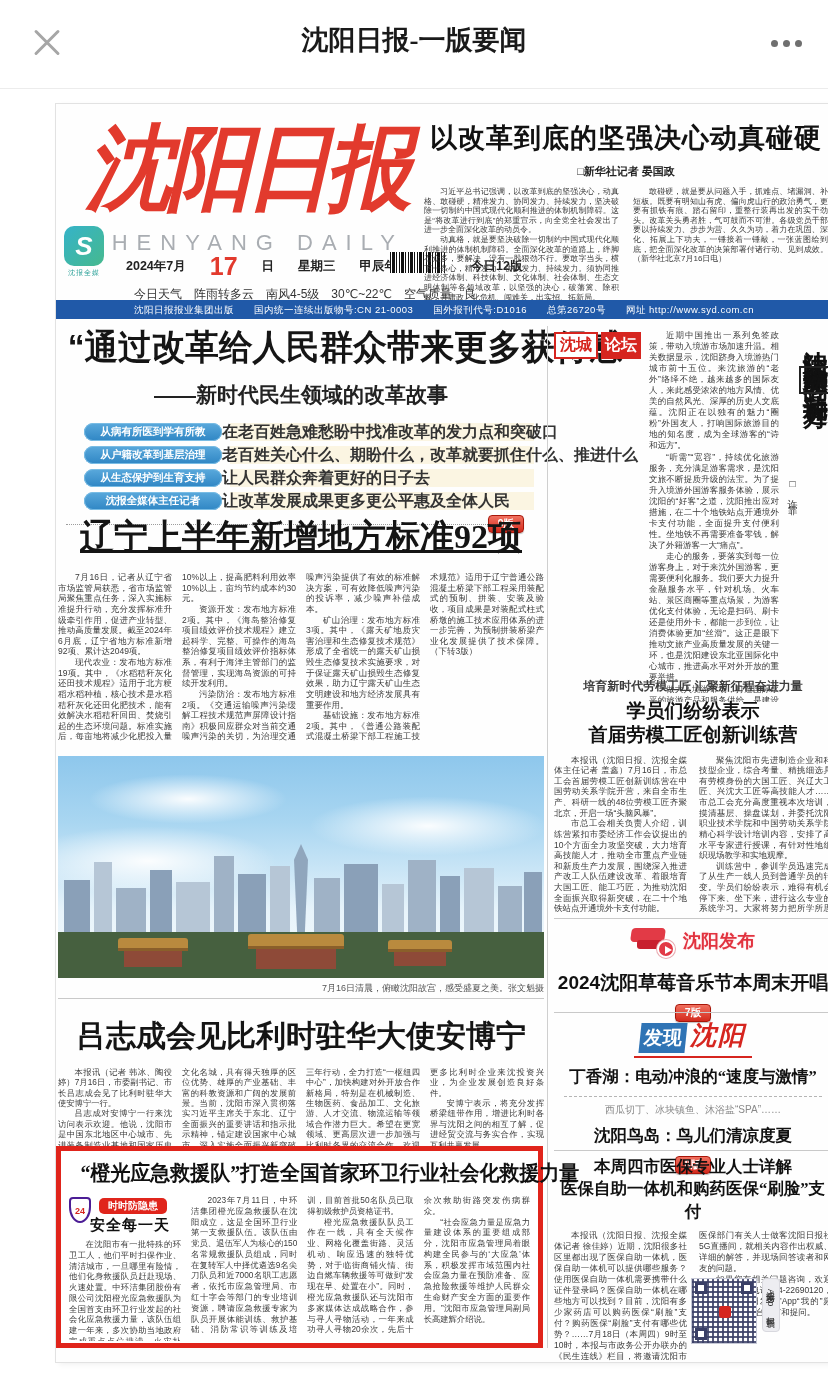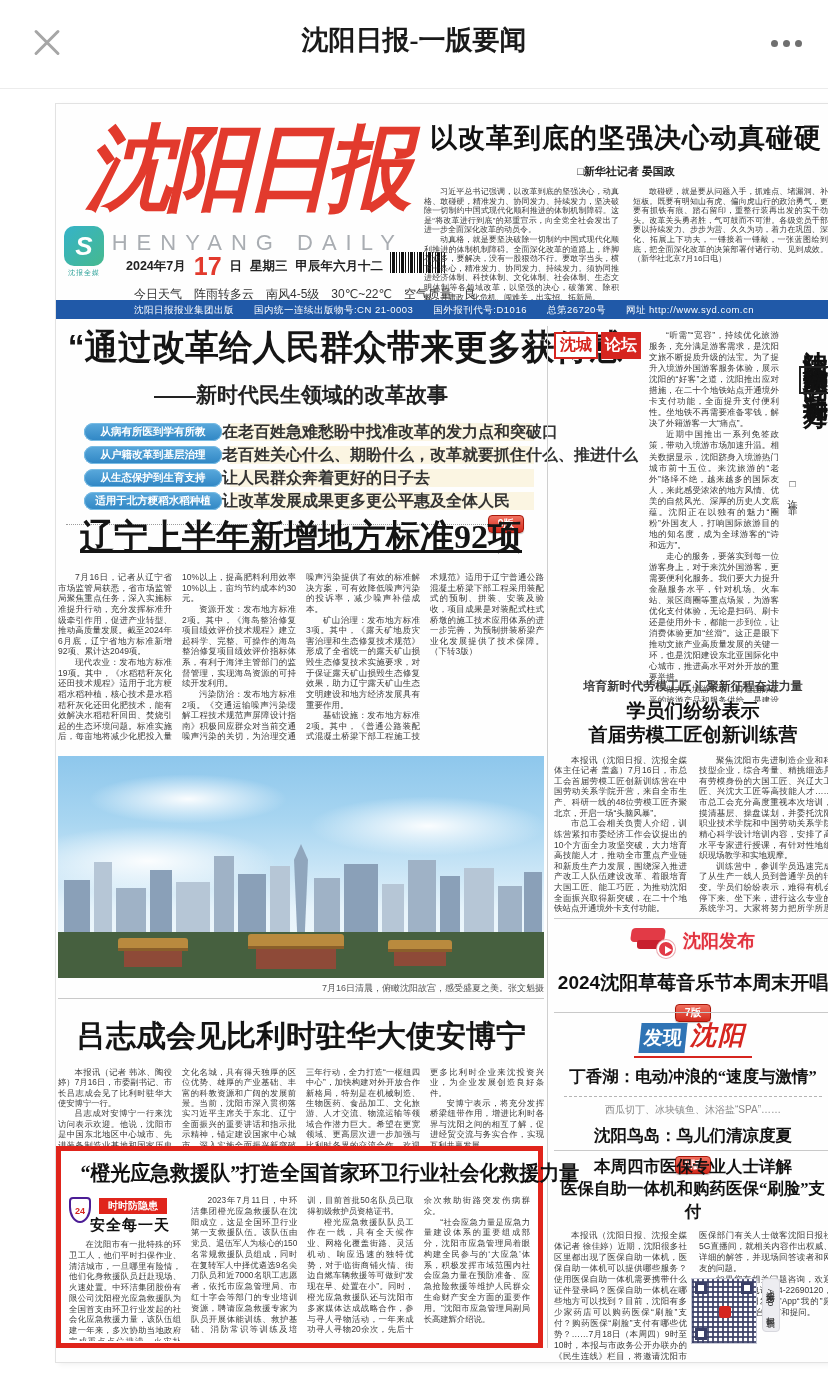--- a/index.html
+++ b/index.html
@@ -28,21 +28,21 @@
   .vline{position:absolute;background:#cfcfcf;width:1px;}
 
   
   .logo-cn{position:absolute;left:14px;top:22px;width:352px;text-align:center;
            font-size:86px;line-height:1;font-weight:900;color:#e23a2d;
            font-family:"Liberation Serif","DejaVu Serif",serif;font-style:italic;
            letter-spacing:-6px;transform:scaleY(1.08);}
   .logo-en{position:absolute;left:14px;top:126px;width:352px;text-align:center;
            font-size:22px;color:#a9adb2;letter-spacing:9px;}
   .dateline{position:absolute;left:70px;top:153px;font-size:12.5px;font-weight:bold;color:#222;
-           display:flex;align-items:flex-end;gap:8px;white-space:nowrap;}
+           display:flex;align-items:flex-end;gap:24px;white-space:nowrap;}
   .dateline .day{color:#e23a2d;font-size:25px;line-height:18px;font-weight:900;}
   .barcode{position:absolute;left:334px;top:148px;width:56px;height:21px;
            background:repeating-linear-gradient(90deg,#111 0 1px,#fff 1px 2px,#111 2px 5px,#fff 5px 6px,#111 6px 7px,#fff 7px 9px);}
   .weather{position:absolute;left:78px;top:182px;font-size:12px;font-weight:normal;color:#333;white-space:nowrap;}
   .applogo{position:absolute;left:2px;top:122px;width:52px;text-align:center;}
   .applogo .badge-s{width:40px;height:40px;margin:0 auto;border-radius:10px;
            background:linear-gradient(135deg,#35b3c9,#46b98e);color:#fff;font-size:26px;
            font-weight:900;font-style:italic;line-height:40px;}
   .applogo .t{font-size:7px;color:#2aa198;margin-top:2px;letter-spacing:1px;}
 
@@ -168,21 +168,21 @@
   .rescue h1{margin:2px 0 0;font-size:21px;font-weight:900;color:#101010;text-align:center;
              white-space:nowrap;transform:scaleX(.95);transform-origin:center;
              font-family:"Liberation Serif","DejaVu Serif",serif;}
   .rescue .flex{display:flex;gap:10px;margin-top:8px;height:146px;overflow:hidden;}
   .r-intro{flex:0 0 112px;}
   .safelogo{text-align:center;margin-bottom:4px;position:relative;}
   .shield{position:absolute;left:0px;top:2px;width:22px;height:26px;border:2px solid #4c1d95;
           border-radius:4px 4px 50% 50%/4px 4px 62% 62%;background:#fff;color:#d6251f;
           font-size:9px;font-weight:900;line-height:24px;}
   .ribbon{display:inline-block;background:#e0251c;color:#fff;font-size:10px;font-weight:bold;
-          padding:1px 9px;border-radius:0;margin-left:16px;}
+          padding:1px 9px;border-radius:5px;margin-left:16px;}
   .safeline{font-size:15px;font-weight:900;color:#111;letter-spacing:1px;margin-top:2px;margin-left:10px;}
   .r-intro .bodytxt{font-size:8.3px;line-height:1.3;height:104px;}
   .r-body{flex:1;column-count:3;column-gap:10px;column-fill:auto;height:146px;}
   .r-body p{margin:0;text-indent:2em;}
   .r-body{font-size:8.3px;line-height:1.3;text-align:justify;color:#3a3a3a;overflow:hidden;}
 </style>
 </head>
 <body>
 
 <div class="appbar">
@@ -236,21 +236,21 @@
       </div>
       <div class="bullet-row">
         <span class="pill">从户籍改革到基层治理</span>
         <span class="btxt">老百姓关心什么、期盼什么，改革就要抓住什么、推进什么</span>
       </div>
       <div class="bullet-row">
         <span class="pill">从生态保护到生育支持</span>
         <span class="btxt">让人民群众奔着更好的日子去</span>
       </div>
       <div class="bullet-row">
-        <span class="pill">适用于北方粳稻水稻种植</span>
+        <span class="pill">沈报全媒体主任记者</span>
         <span class="btxt">让改革发展成果更多更公平惠及全体人民</span>
       </div>
     </div>
     <div class="dotline">
       <span class="pbadge">9版</span>
     </div>
   </div>
 
   <div class="vline" style="left:491px;top:222px;height:1022px;"></div>
 
@@ -259,22 +259,22 @@
     <div class="luntan">
       <div class="vhead">
         <div class="big"><span>让沈阳成为全球游客的</span><span class="vq serif">诗和远方</span></div>
         <div class="vby">□许 霏</div>
       </div>
       <div class="luntan-label">
         <span class="a">沈城</span>
           <span class="b">论坛</span>
       </div>
       <div class="bodytxt">
+        <p>近期中国推出一系列免签政策，带动入境游市场加速升温。相关数据显示，沈阳跻身入境游热门城市前十五位。来沈旅游的“老外”络绎不绝，越来越多的国际友人，来此感受浓浓的地方风情、优美的自然风光、深厚的历史人文底蕴。沈阳正在以独有的魅力“圈粉”外国友人，打响国际旅游目的地的知名度，成为全球游客的“诗和远方”。</p>
         <p>“听需”“宽容”，持续优化旅游服务，充分满足游客需求，是沈阳文旅不断提质升级的法宝。为了提升入境游外国游客服务体验，展示沈阳的“好客”之道，沈阳推出应对措施，在二十个地铁站点开通境外卡支付功能，全面提升支付便利性。坐地铁不再需要准备零钱，解决了外籍游客一大“痛点”。</p>
-        <p>近期中国推出一系列免签政策，带动入境游市场加速升温。相关数据显示，沈阳跻身入境游热门城市前十五位。来沈旅游的“老外”络绎不绝，越来越多的国际友人，来此感受浓浓的地方风情、优美的自然风光、深厚的历史人文底蕴。沈阳正在以独有的魅力“圈粉”外国友人，打响国际旅游目的地的知名度，成为全球游客的“诗和远方”。</p>
         <p>走心的服务，要落实到每一位游客身上，对于来沈外国游客，更需要便利化服务。我们要大力提升金融服务水平，针对机场、火车站、景区商圈等重点场景，为游客优化支付体验，无论是扫码、刷卡还是使用外卡，都能一步到位，让消费体验更加“丝滑”。这正是眼下推动文旅产业高质量发展的关键一环，也是沈阳建设东北亚国际化中心城市，推进高水平对外开放的重要举措。</p>
         <p>做大入境游市场，打造国际水平的旅游产品和服务供给，是建设旅游强市的必由之路，必须要抓住“中国游”大热的机遇期，要充分利用沈阳的资源优势，既要不断优化“硬设施”，也要持续提升“软服务”，细分国际客源市场，针对游客消费习惯加强文化创新和产品设计，打造更多受欢迎的精品旅游线路。在入境游服务上要持续简化入境程序，优化办事流程，还可以吸纳更多精通外语、跨文化交流的志愿者，在外宾面前展现沈阳人的文明素质和热情好客。</p>
 
       </div>
     </div>
 
     <div class="union">
       <p class="kicker">培育新时代劳模工匠 汇聚新征程奋进力量</p>
       <h3 class="serif">
         <span>学员们纷纷表示</span><br>

